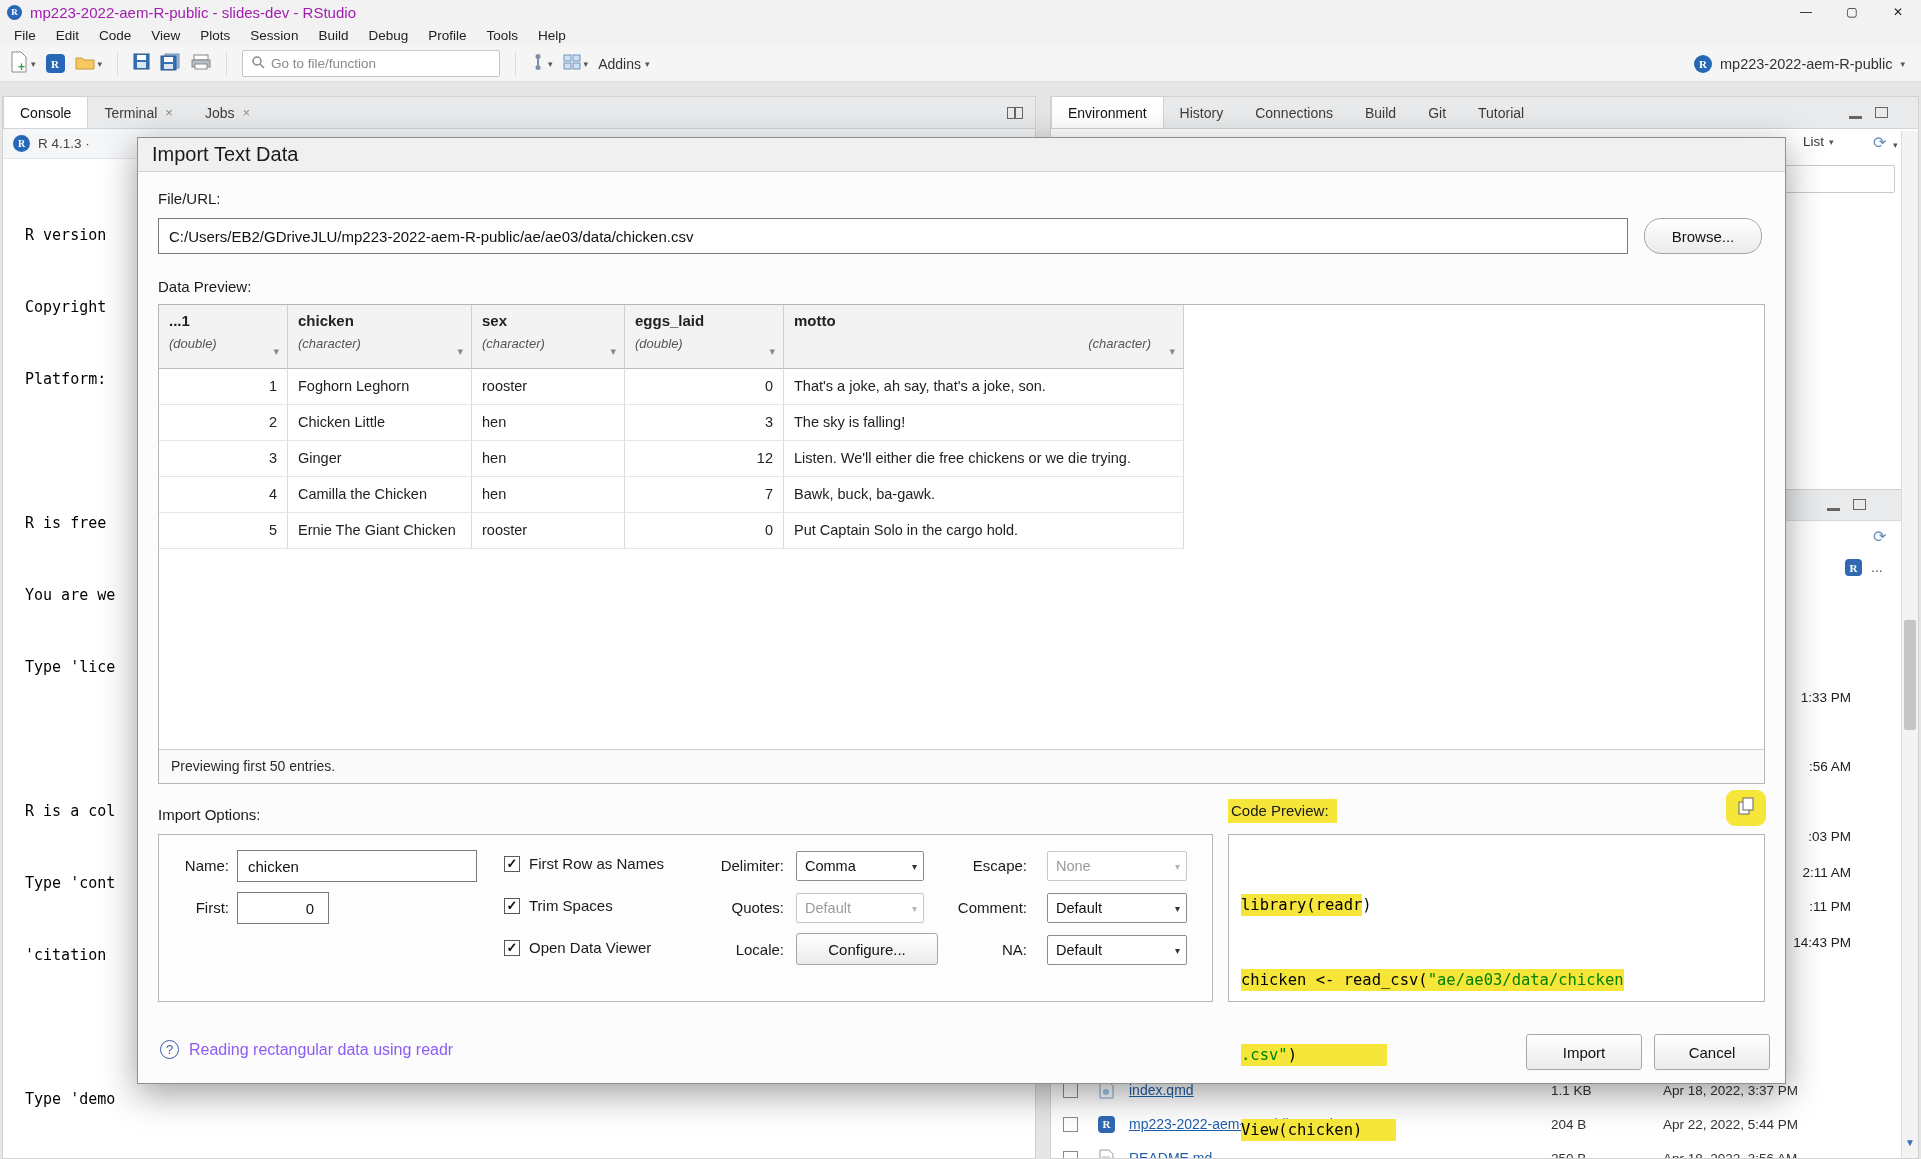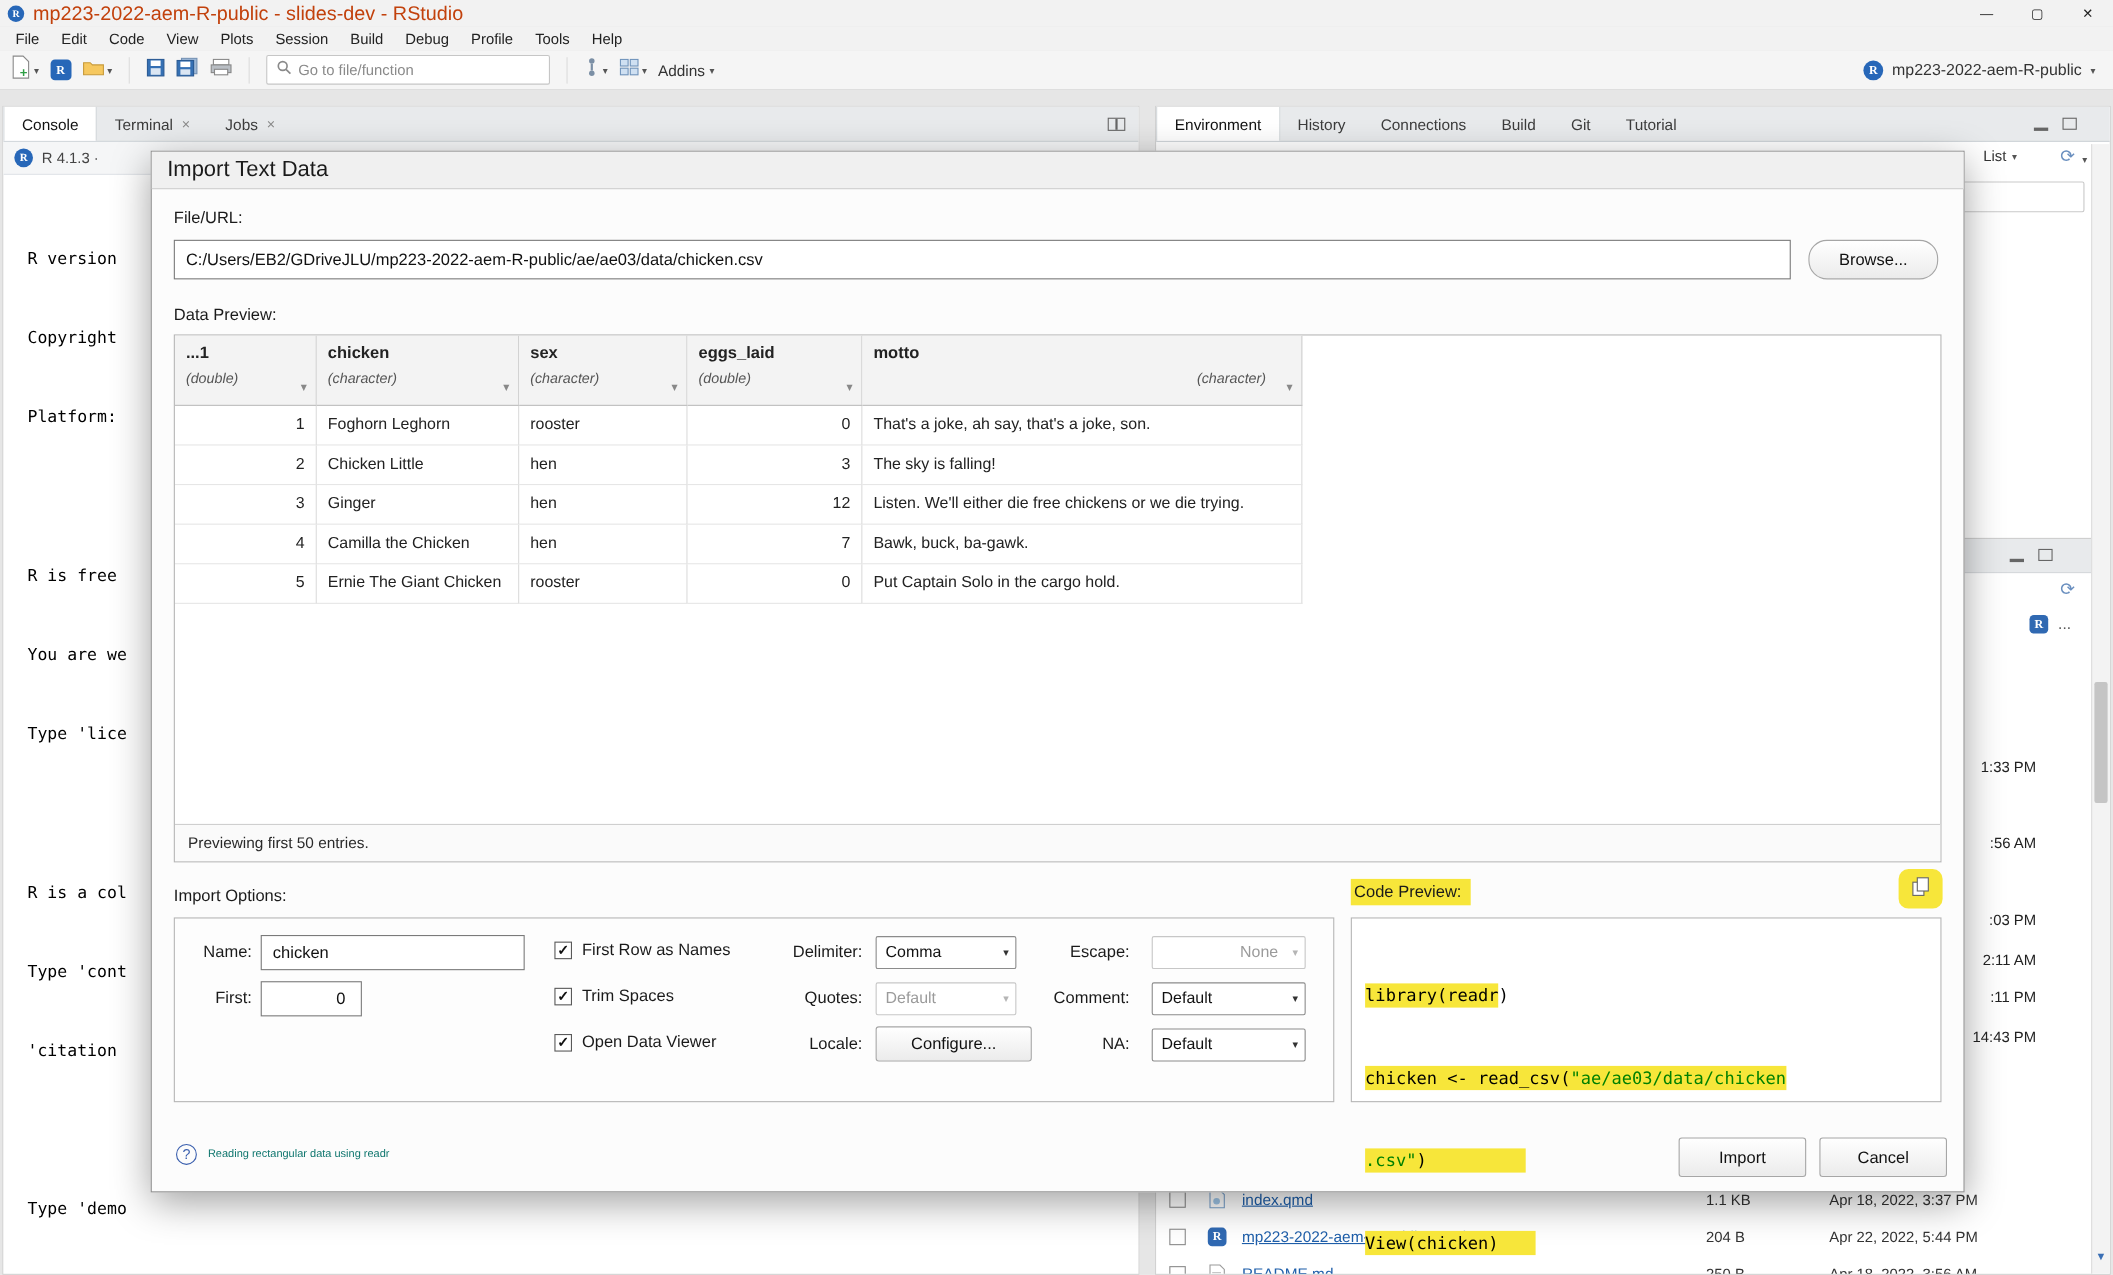--- a/index.html
+++ b/index.html
@@ -7,21 +7,21 @@
   body {
     position: relative;
     font-family: "Liberation Sans", sans-serif;
     background: #e6e6e6;
     overflow: hidden;
     color: #1a1a1a;
   }
 
   
   .titlebar { position:absolute; left:0; top:0; right:0; height:24px; background:#f2f2f2; display:flex; align-items:center; }
-  .titlebar .title-text { font-size:18px; color:#c2410c; margin-left:8px; }
+  .titlebar .title-text { font-size:15px; color:#a21caf; margin-left:8px; }
   .rlogo { border-radius:50%; background:#2767b8; color:#fff; font-weight:700; display:flex; align-items:center; justify-content:center; font-family:"Liberation Serif", serif; }
   .win-controls { position:absolute; right:0; top:0; height:24px; display:flex; }
   .win-btn { width:46px; height:24px; display:flex; align-items:center; justify-content:center; font-size:12px; color:#222; }
 
   .menubar { position:absolute; left:0; top:24px; right:0; height:22px; background:#f2f2f2; display:flex; align-items:center; padding-left:4px; }
   .menu-item { font-size:13.5px; color:#222; padding:2px 10px; }
 
   .toolbar { position:absolute; left:0; top:46px; right:0; height:36px; background:#f5f5f5; border-bottom:1px solid #dcdcdc; display:flex; align-items:center; padding-left:10px; gap:10px; }
   .tb-group { display:flex; align-items:center; gap:3px; }
   .tb-caret { font-size:9px; color:#555; }
@@ -99,21 +99,21 @@
   .codebox { position:absolute; left:1090px; top:696px; width:537px; height:168px; background:#fff; border:1px solid #b6b6b6; font-family:"DejaVu Sans Mono", monospace; font-size:15.5px; line-height:25px; padding:8px 12px; color:#000; white-space:pre; }
   .hl { background:#f7e63a; padding:2px 0; }
   .pad90 { padding-right:90px; }
   .pad34 { padding-right:34px; }
   .str { color:#008000; }
   .code-label-hl { background:#f7e63a; padding:3px 8px 4px 3px; }
   .copy-blob { position:absolute; left:1588px; top:652px; width:40px; height:36px; background:#f7e63a; border-radius:9px; display:flex; align-items:center; justify-content:center; }
 
   .help-row { position:absolute; left:22px; top:902px; display:flex; align-items:center; gap:10px; }
   .help-circle { width:19px; height:19px; border:1.6px solid #3a5fae; border-radius:50%; color:#3a5fae; font-size:13px; display:flex; align-items:center; justify-content:center; }
-  .help-link { font-size:10px; color:#0f766e; }
+  .help-link { font-size:16px; color:#8b5cf6; }
 </style>
 </head>
 <body>
 
 <div class="titlebar">
   <span class="rlogo" style="width:15px;height:15px;font-size:9px;margin-left:7px;">R</span>
   <span class="title-text">mp223-2022-aem-R-public - slides-dev - RStudio</span>
   <div class="win-controls">
     <div class="win-btn">—</div>
     <div class="win-btn">▢</div>
@@ -450,21 +450,21 @@
     </div>
     <div class="olabel" style="left:505px; top:64px; width:120px;">Quotes:</div>
     <div class="select disabled" style="left:637px; top:58px; width:128px;">
       <span>Default</span>
       <span class="sel-caret">▾</span>
     </div>
     <div class="olabel" style="left:505px; top:106px; width:120px;">Locale:</div>
     <button class="btn" style="left:637px; top:98px; width:142px; height:32px;">Configure...</button>
 
     <div class="olabel" style="left:760px; top:22px; width:108px;">Escape:</div>
-    <div class="select disabled" style="left:888px; top:16px; width:140px;justify-content:flex-end;">
+    <div class="select disabled" style="left:888px; top:16px; width:140px;">
       <span>None</span>
       <span class="sel-caret">▾</span>
     </div>
     <div class="olabel" style="left:760px; top:64px; width:108px;">Comment:</div>
     <div class="select" style="left:888px; top:58px; width:140px;">
       <span>Default</span>
       <span class="sel-caret">▾</span>
     </div>
     <div class="olabel" style="left:760px; top:106px; width:108px;">NA:</div>
     <div class="select" style="left:888px; top:100px; width:140px;">

